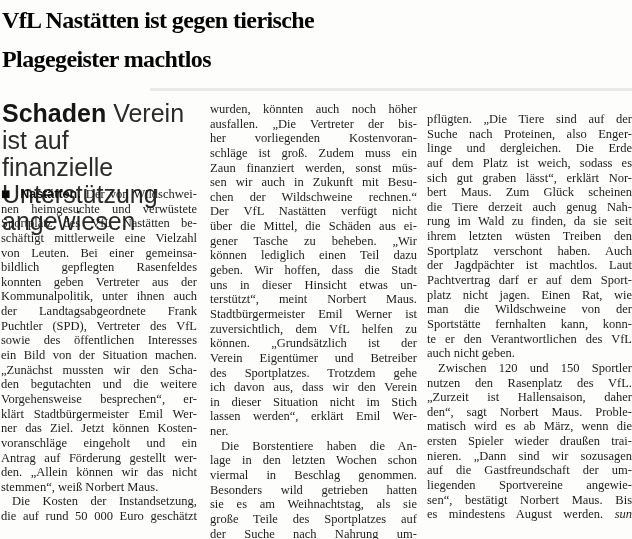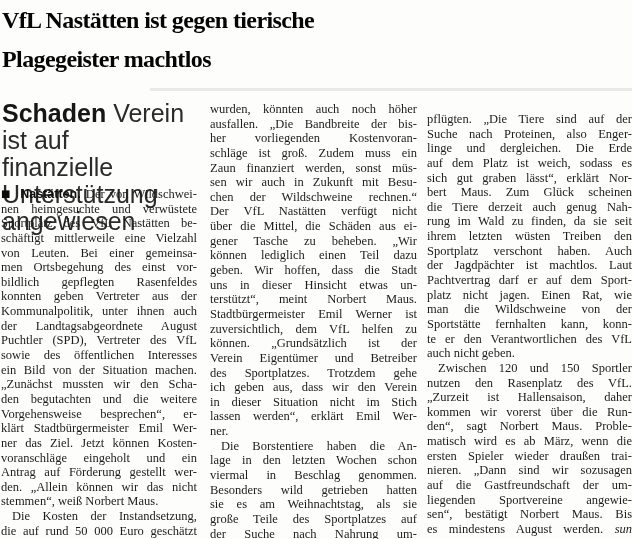--- a/index.html
+++ b/index.html
@@ -64,62 +64,61 @@
       <div class="shline">finanzielle Unterstützung</div>
       <div class="shline">angewiesen</div>
     </div>
 
   <div class="col col-1">
       <div class="tline"><span class="bullet">■</span><span class="b"> Nastätten.</span> Der von Wildschwei-</div>
       <div class="tline">nen heimgesuchte und verwüstete</div>
       <div class="tline">Sportplatz des VfL Nastätten be-</div>
       <div class="tline">schäftigt mittlerweile eine Vielzahl</div>
       <div class="tline">von Leuten. Bei einer gemeinsa-</div>
-      <div class="tline">men Ortsbegehung des einst vor-</div>
       <div class="tline">bildlich gepflegten Rasenfeldes</div>
       <div class="tline">konnten geben Vertreter aus der</div>
       <div class="tline">Kommunalpolitik, unter ihnen auch</div>
-      <div class="tline">der Landtagsabgeordnete August</div>
+      <div class="tline">der Landtagsabgeordnete Frank</div>
       <div class="tline">Puchtler (SPD), Vertreter des VfL</div>
       <div class="tline">sowie des öffentlichen Interesses</div>
       <div class="tline">ein Bild von der Situation machen.</div>
       <div class="tline">„Zunächst mussten wir den Scha-</div>
       <div class="tline">den begutachten und die weitere</div>
       <div class="tline">Vorgehensweise besprechen“, er-</div>
       <div class="tline">klärt Stadtbürgermeister Emil Wer-</div>
       <div class="tline">ner das Ziel. Jetzt können Kosten-</div>
       <div class="tline">voranschläge eingeholt und ein</div>
       <div class="tline">Antrag auf Förderung gestellt wer-</div>
       <div class="tline">den. „Allein können wir das nicht</div>
       <div class="tline end">stemmen“, weiß Norbert Maus.</div>
       <div class="tline indent">Die Kosten der Instandsetzung,</div>
       <div class="tline">die auf rund 50 000 Euro geschätzt</div>
     </div>
 
   <div class="col col-2">
       <div class="tline">wurden, könnten auch noch höher</div>
-      <div class="tline">ausfallen. „Die Bandbreite der bis-</div>
+      <div class="tline">ausfallen. „Die Vertreter der bis-</div>
       <div class="tline">her vorliegenden Kostenvoran-</div>
       <div class="tline">schläge ist groß. Zudem muss ein</div>
       <div class="tline">Zaun finanziert werden, sonst müs-</div>
       <div class="tline">sen wir auch in Zukunft mit Besu-</div>
       <div class="tline">chen der Wildschweine rechnen.“</div>
       <div class="tline">Der VfL Nastätten verfügt nicht</div>
       <div class="tline">über die Mittel, die Schäden aus ei-</div>
       <div class="tline">gener Tasche zu beheben. „Wir</div>
       <div class="tline">können lediglich einen Teil dazu</div>
       <div class="tline">geben. Wir hoffen, dass die Stadt</div>
       <div class="tline">uns in dieser Hinsicht etwas un-</div>
       <div class="tline">terstützt“, meint Norbert Maus.</div>
       <div class="tline">Stadtbürgermeister Emil Werner ist</div>
       <div class="tline">zuversichtlich, dem VfL helfen zu</div>
       <div class="tline">können. „Grundsätzlich ist der</div>
       <div class="tline">Verein Eigentümer und Betreiber</div>
       <div class="tline">des Sportplatzes. Trotzdem gehe</div>
-      <div class="tline">ich geben aus, dass wir den Verein</div>
+      <div class="tline">ich davon aus, dass wir den Verein</div>
       <div class="tline">in dieser Situation nicht im Stich</div>
       <div class="tline">lassen werden“, erklärt Emil Wer-</div>
       <div class="tline end">ner.</div>
       <div class="tline indent">Die Borstentiere haben die An-</div>
       <div class="tline">lage in den letzten Wochen schon</div>
       <div class="tline">viermal in Beschlag genommen.</div>
       <div class="tline">Besonders wild getrieben hatten</div>
       <div class="tline">sie es am Weihnachtstag, als sie</div>
       <div class="tline">große Teile des Sportplatzes auf</div>
       <div class="tline">der Suche nach Nahrung um-</div>
@@ -139,21 +138,20 @@
       <div class="tline">der Jagdpächter ist machtlos. Laut</div>
       <div class="tline">Pachtvertrag darf er auf dem Sport-</div>
       <div class="tline">platz nicht jagen. Einen Rat, wie</div>
       <div class="tline">man die Wildschweine von der</div>
       <div class="tline">Sportstätte fernhalten kann, konn-</div>
       <div class="tline">te er den Verantwortlichen des VfL</div>
       <div class="tline end">auch nicht geben.</div>
       <div class="tline indent">Zwischen 120 und 150 Sportler</div>
       <div class="tline">nutzen den Rasenplatz des VfL.</div>
       <div class="tline">„Zurzeit ist Hallensaison, daher</div>
-      <div class="tline">kommen wir vorerst über die Run-</div>
       <div class="tline">den“, sagt Norbert Maus. Proble-</div>
       <div class="tline">matisch wird es ab März, wenn die</div>
       <div class="tline">ersten Spieler wieder draußen trai-</div>
       <div class="tline">nieren. „Dann sind wir sozusagen</div>
       <div class="tline">auf die Gastfreundschaft der um-</div>
       <div class="tline">liegenden Sportvereine angewie-</div>
       <div class="tline">sen“, bestätigt Norbert Maus. Bis</div>
       <div class="tline">es mindestens August werden. <span class="ital">sun</span></div>
     </div>
 

